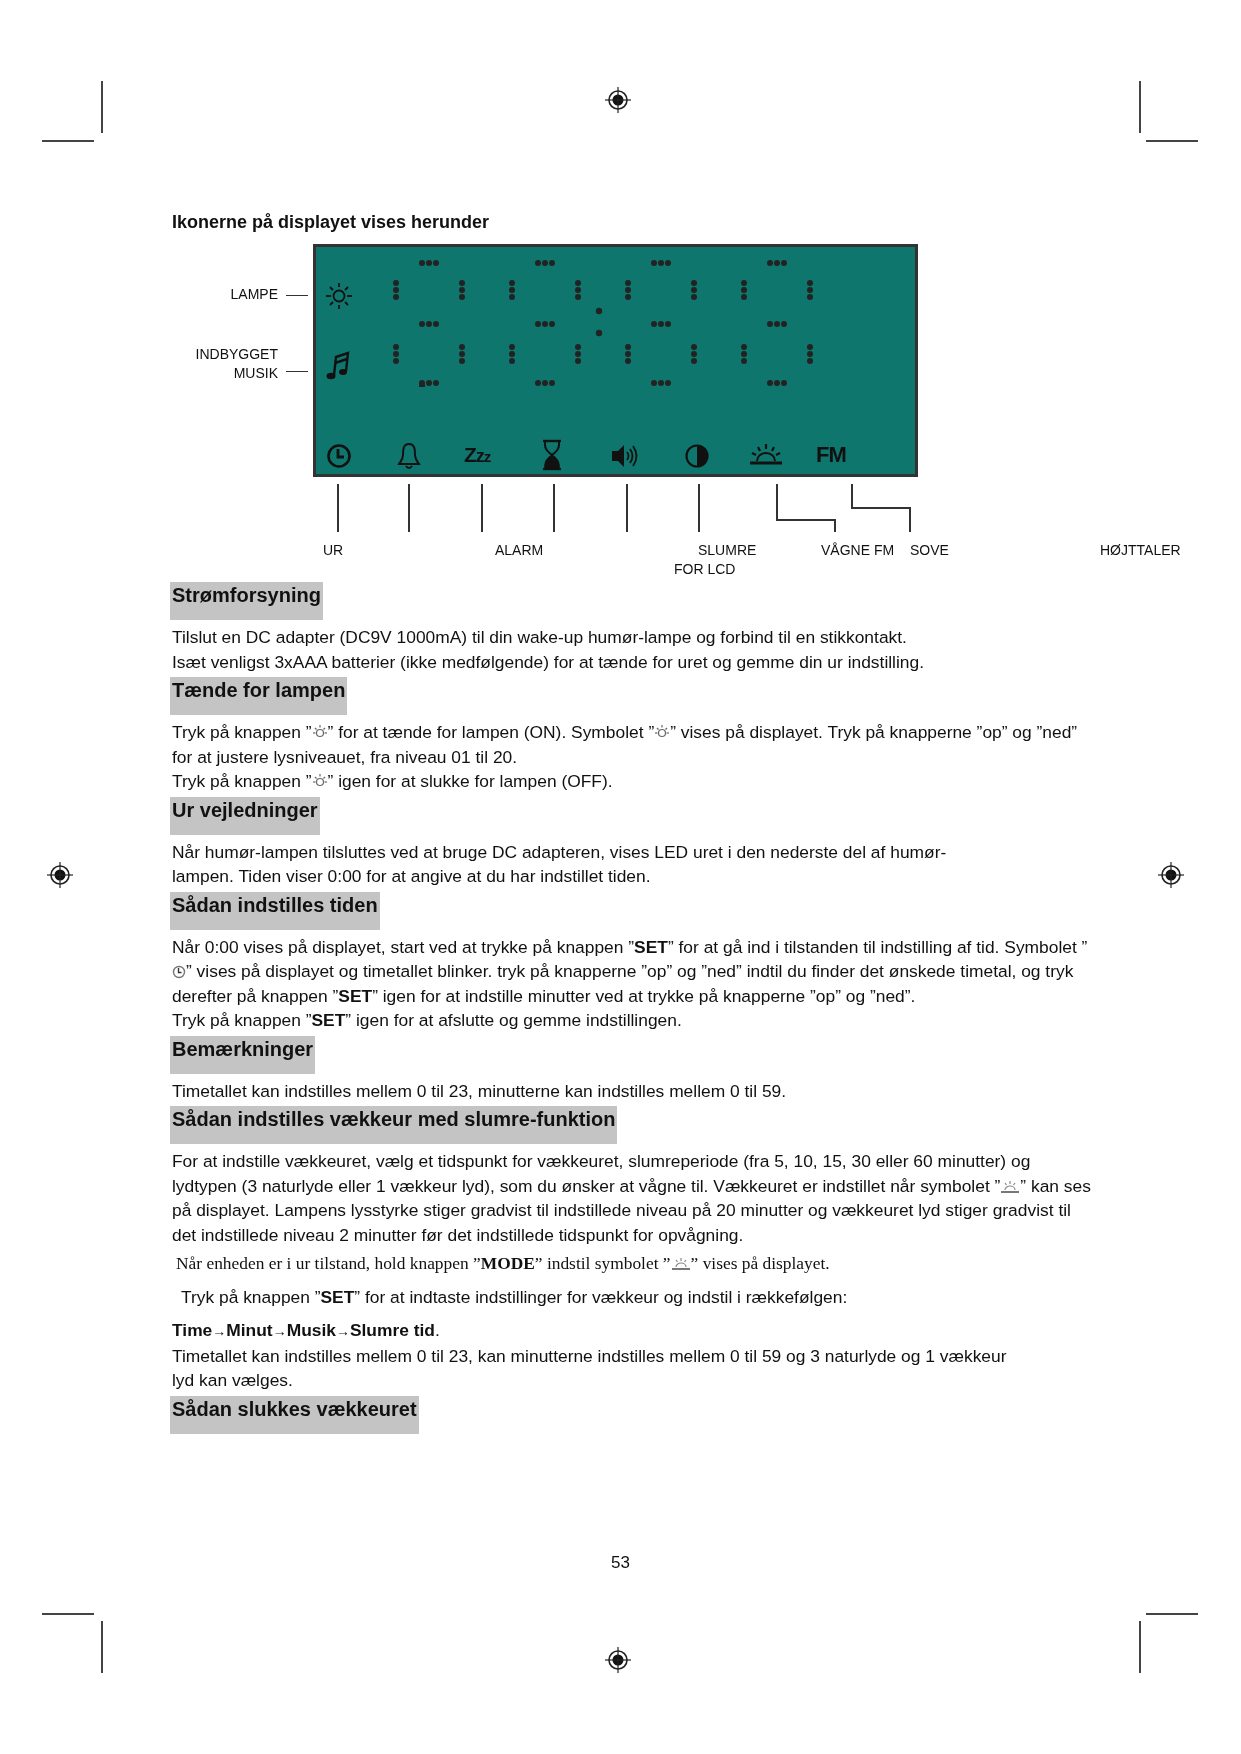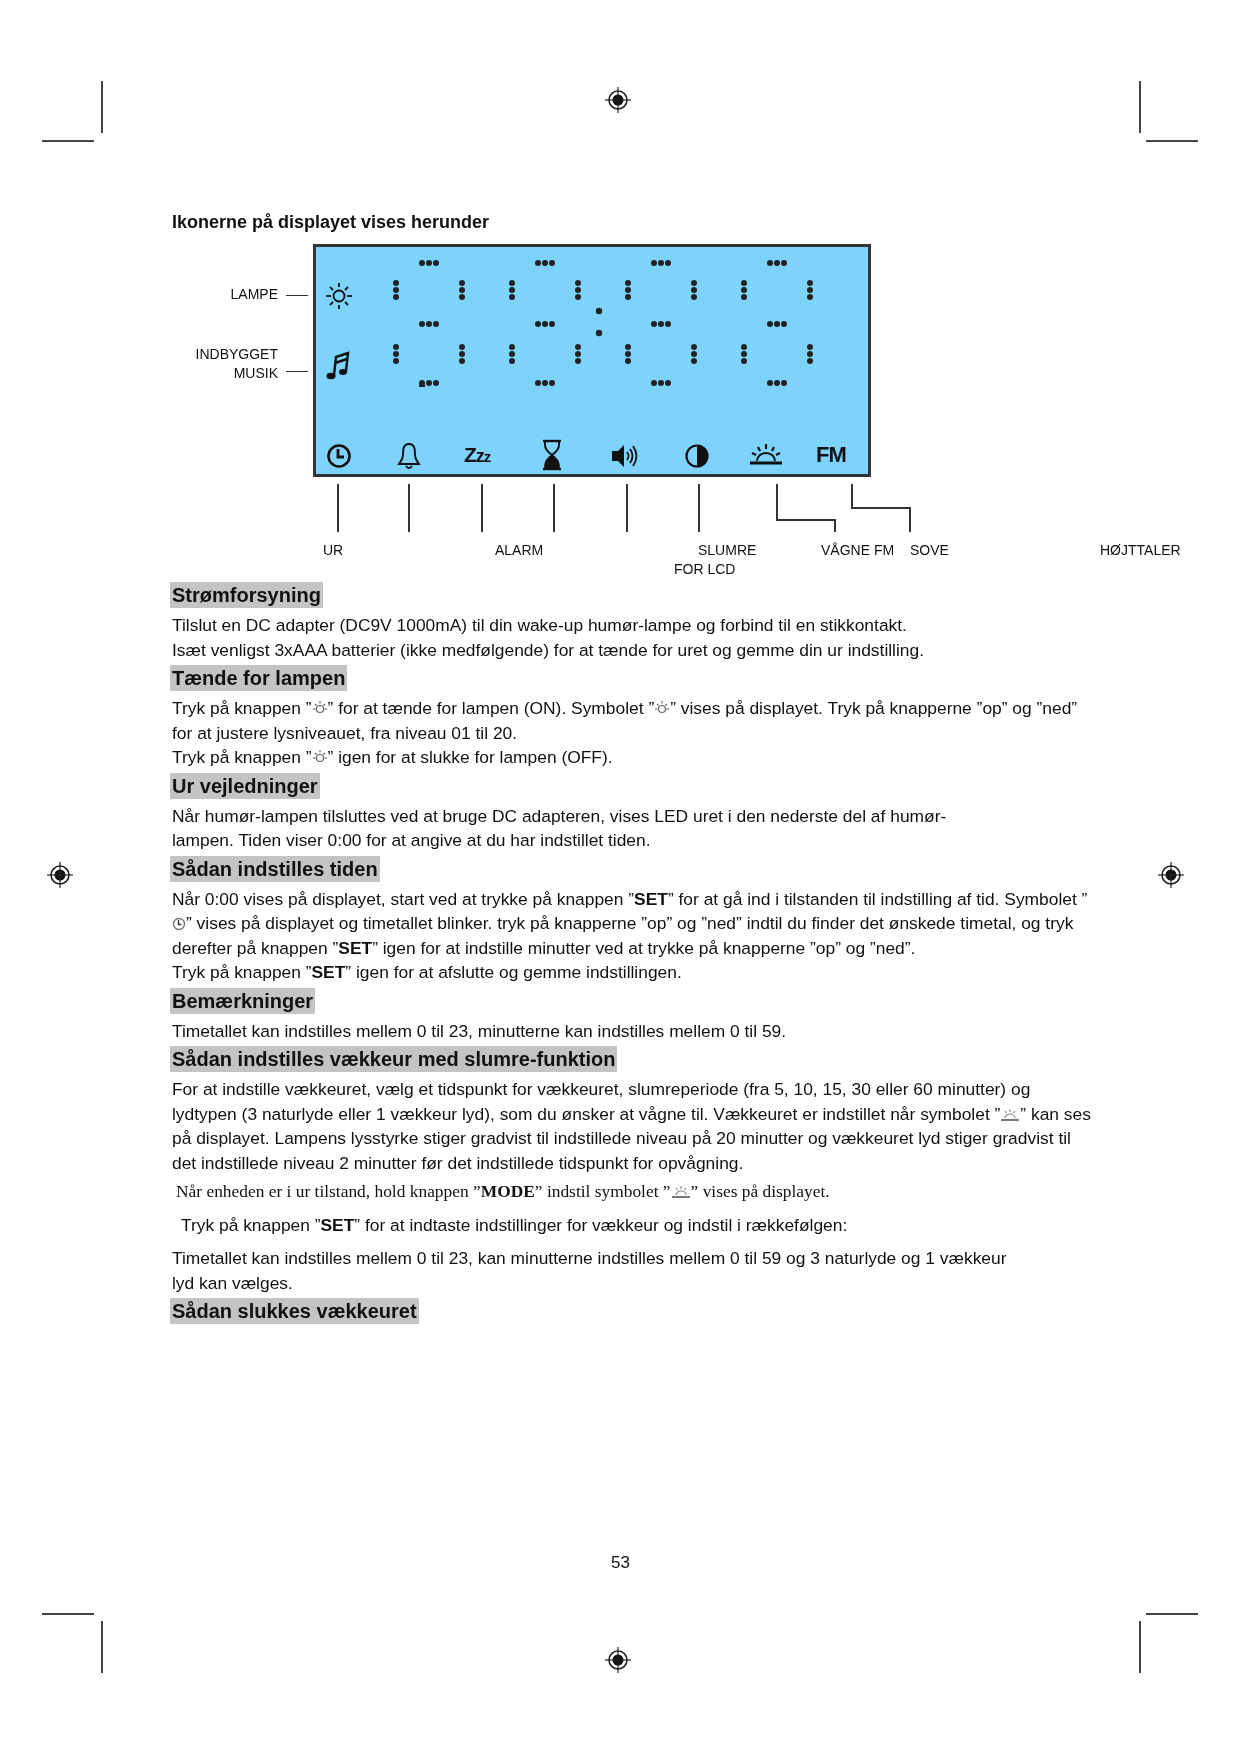--- a/index.html
+++ b/index.html
@@ -3,30 +3,30 @@
   <meta charset="utf-8">
   <style>
     html, body { margin: 0; padding: 0; background: #ffffff; }
     body { width: 1241px; height: 1754px; position: relative; overflow: hidden;
            font-family: "Liberation Sans", sans-serif; color: #111; }
     .abs { position: absolute; }
     .crop-h { position: absolute; height: 2px; background: #444; }
     .crop-v { position: absolute; width: 2px; background: #444; }
     .reg { position: absolute; width: 26px; height: 26px; }
     .title { position: absolute; left: 172px; top: 212px; font-size: 18px; font-weight: bold; }
-    .lcd { position: absolute; left: 313px; top: 244px; width: 558px; height: 233px;
-           border: 3px solid #333; box-sizing: border-box; background: #7dd3fc; }
+    .lcd { position: absolute; left: 313px; top: 244px; width: 605px; height: 233px;
+           border: 3px solid #333; box-sizing: border-box; background: #0f766e; }
     .side-label { position: absolute; font-size: 14px; text-align: right; line-height: 19px; }
     .leader { position: absolute; height: 1px; background: #333; }
     .callout-label { position: absolute; font-size: 14px; }
     .vline { position: absolute; width: 1.5px; background: #333; }
     .hline { position: absolute; height: 1.5px; background: #333; }
     .content { position: absolute; left: 172px; top: 582px; width: 920px; }
     .sec-head { display: inline-block; background: #c4c4c4; font-weight: bold; font-size: 20px;
-                padding: 1px 2px 0 2px; margin: 0 0 5px -2px; line-height: 25px; }
+                padding: 1px 2px 12px 2px; margin: 0 0 5px -2px; line-height: 25px; }
     .para { font-size: 17.4px; line-height: 24.5px; margin: 0 0 3px 0; }
     .para b { font-weight: bold; }
     .section { margin-bottom: 2px; }
     .inline-icon { display: inline-block; vertical-align: -2px; }
     .page-num { position: absolute; left: 0; width: 1241px; top: 1553px; text-align: center; font-size: 17px; }
   </style>
 </head>
 <body>
 
 <div class="crop-v" style="left:101px; top:81px; height:52px;"></div>
@@ -347,20 +347,23 @@
           <g stroke="#888" stroke-width="1.2">
             <line x1="10" y1="1" x2="10" y2="4"></line>
             <line x1="5" y1="3" x2="6.5" y2="5"></line>
             <line x1="15" y1="3" x2="13.5" y2="5"></line>
           </g>
         </svg><span>” vises på displayet.</span>
     </div>
     <div class="para" style="margin:9px;">
       <span>Tryk på knappen ”</span><b>SET</b><span>” for at indtaste indstillinger for vækkeur og indstil i rækkefølgen:</span>
     </div>
+    <div class="para" style="margin:0;">
+      <b>Time</b><span style="font-size:14px;">→</span><b>Minut</b><span style="font-size:14px;">→</span><b>Musik</b><span style="font-size:14px;">→</span><b>Slumre tid</b><span>.</span>
+    </div>
     <div class="para" style="width:860px;">Timetallet kan indstilles mellem 0 til 23, kan minutterne indstilles mellem 0 til 59 og 3 naturlyde og 1 vækkeur lyd kan vælges.</div>
   </div>
 
   <div class="section">
     <div class="sec-head">Sådan slukkes vækkeuret</div>
   </div>
 </div>
 
 <div class="page-num">53</div>
 

